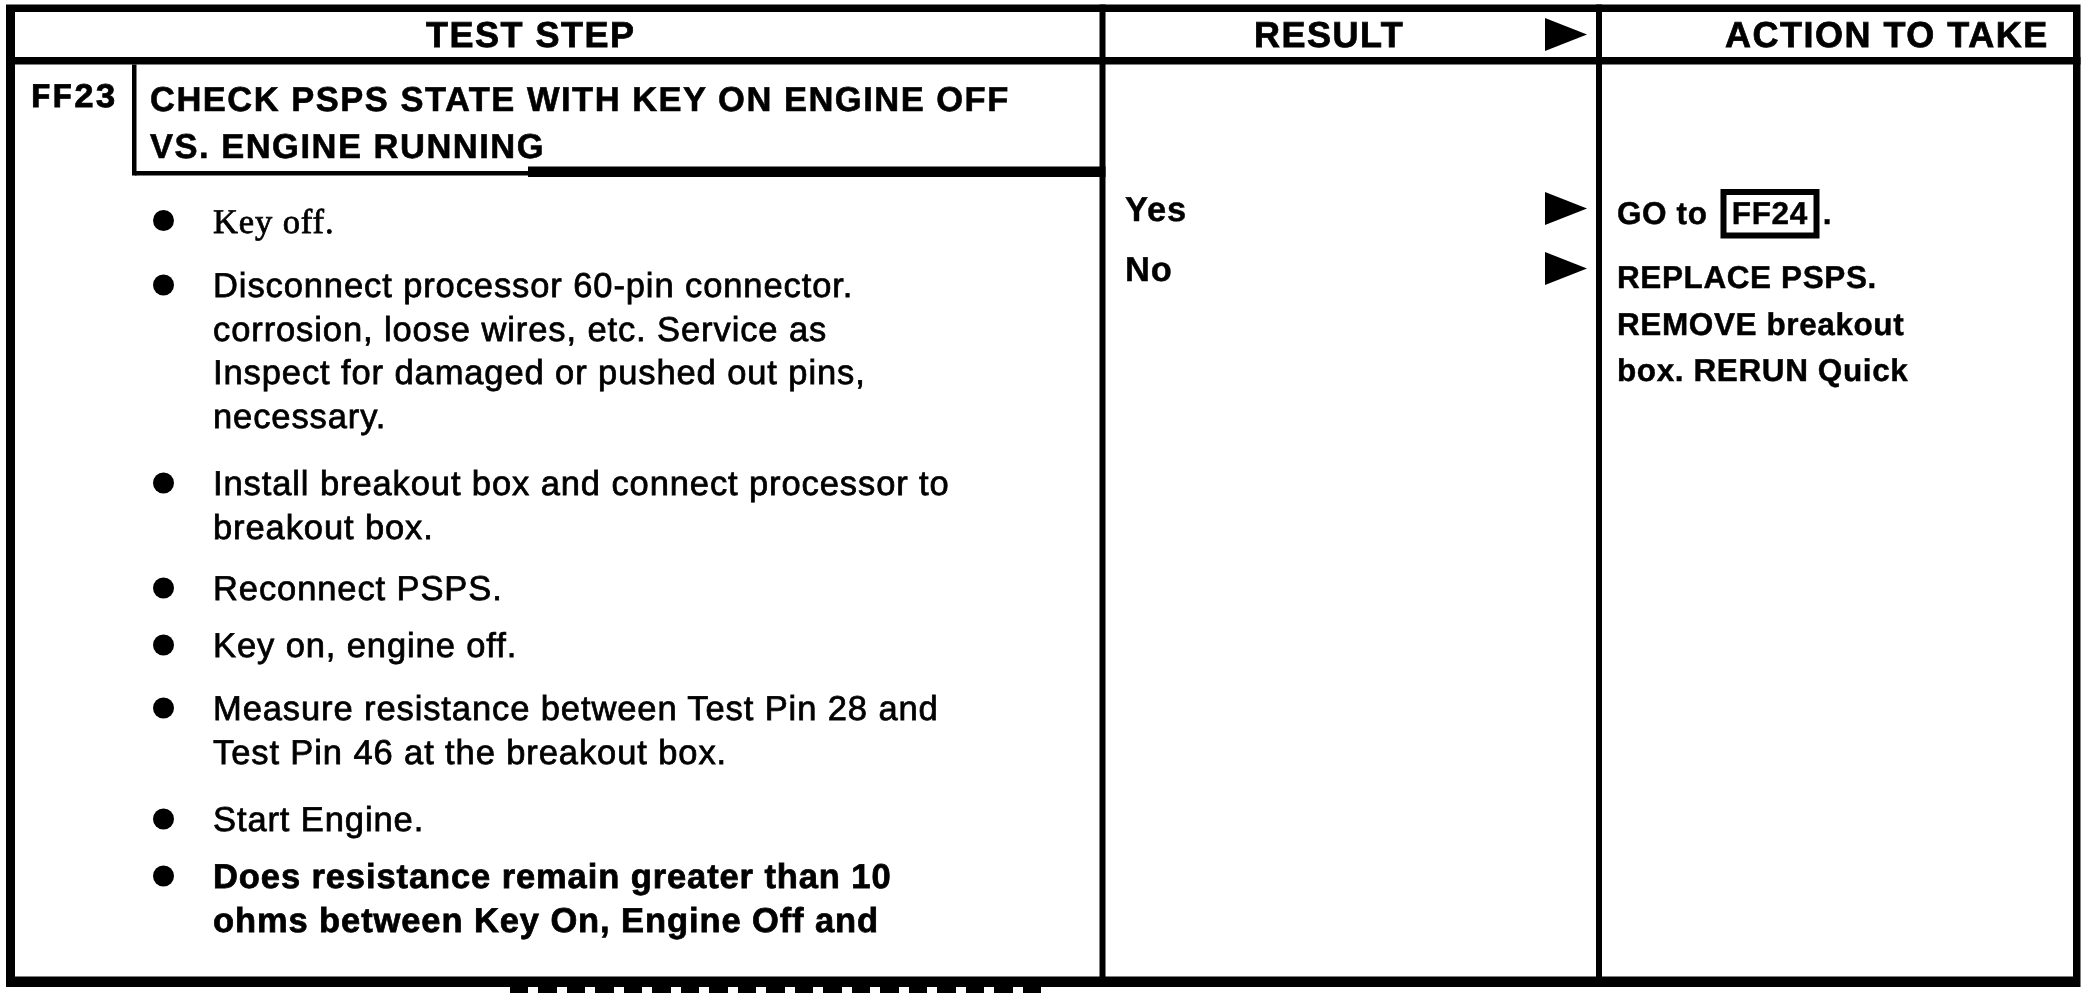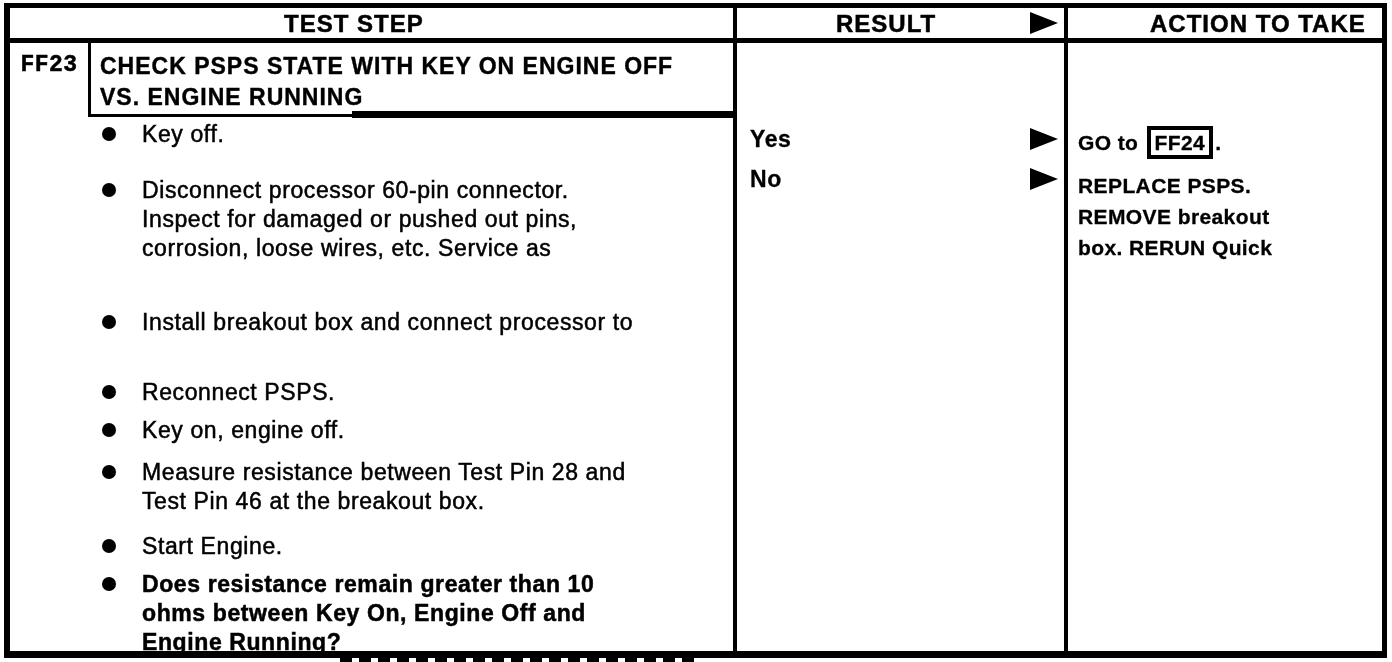--- a/index.html
+++ b/index.html
@@ -47,40 +47,42 @@
   <div class="hdr" style="left:836px;">RESULT</div>
   <div class="tri" style="left:1030px;top:12px;"></div>
   <div class="hdr" style="left:1150px;">ACTION TO TAKE</div>
 
   <div class="stepid">FF23</div>
   <div class="title">
     <div>CHECK PSPS STATE WITH KEY ON ENGINE OFF</div>
     <div>VS. ENGINE RUNNING</div>
   </div>
 
-  <div class="bullet" style="top:120px;">
+  <div class="bullet" style="top:133px;font-family:Liberation Serif, serif;">
     <span class="dot"></span>
     <div class="blines">
         <div>Key off.</div>
       </div>
   </div>
 
   <div class="bullet" style="top:176px;">
     <span class="dot"></span>
     <div class="blines">
       <div>Disconnect processor 60-pin connector.</div>
+      <div>corrosion, loose wires, etc. Service as</div>
       <div>Inspect for damaged or pushed out pins,</div>
-      <div>corrosion, loose wires, etc. Service as</div>
+      <div>necessary.</div>
     </div>
   </div>
 
   <div class="bullet" style="top:308px;">
     <span class="dot"></span>
     <div class="blines">
       <div>Install breakout box and connect processor to</div>
+      <div>breakout box.</div>
     </div>
   </div>
 
   <div class="bullet" style="top:378px;">
     <span class="dot"></span>
     <div class="blines">
         <div>Reconnect PSPS.</div>
       </div>
   </div>
 
@@ -104,21 +106,20 @@
     <div class="blines">
         <div>Start Engine.</div>
       </div>
   </div>
 
   <div class="bullet q" style="top:570px;">
     <span class="dot"></span>
     <div class="blines">
       <div>Does resistance remain greater than 10</div>
       <div>ohms between Key On, Engine Off and</div>
-      <div>Engine Running?</div>
     </div>
   </div>
 
   <div class="res" style="top:126px;">Yes</div>
   <div class="res" style="top:166px;">No</div>
   <div class="tri" style="left:1030px;top:128px;"></div>
   <div class="tri" style="left:1030px;top:168px;"></div>
 
   <div class="act" style="top:126px;">
     <span>GO to</span>

